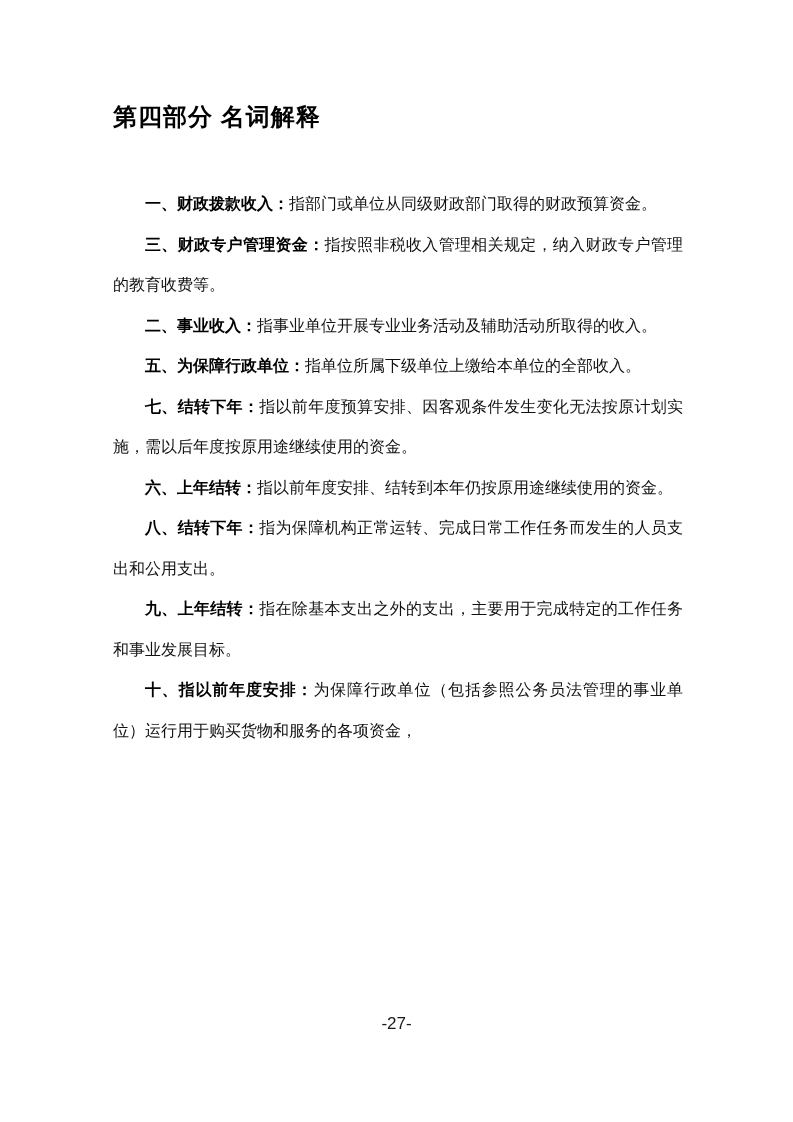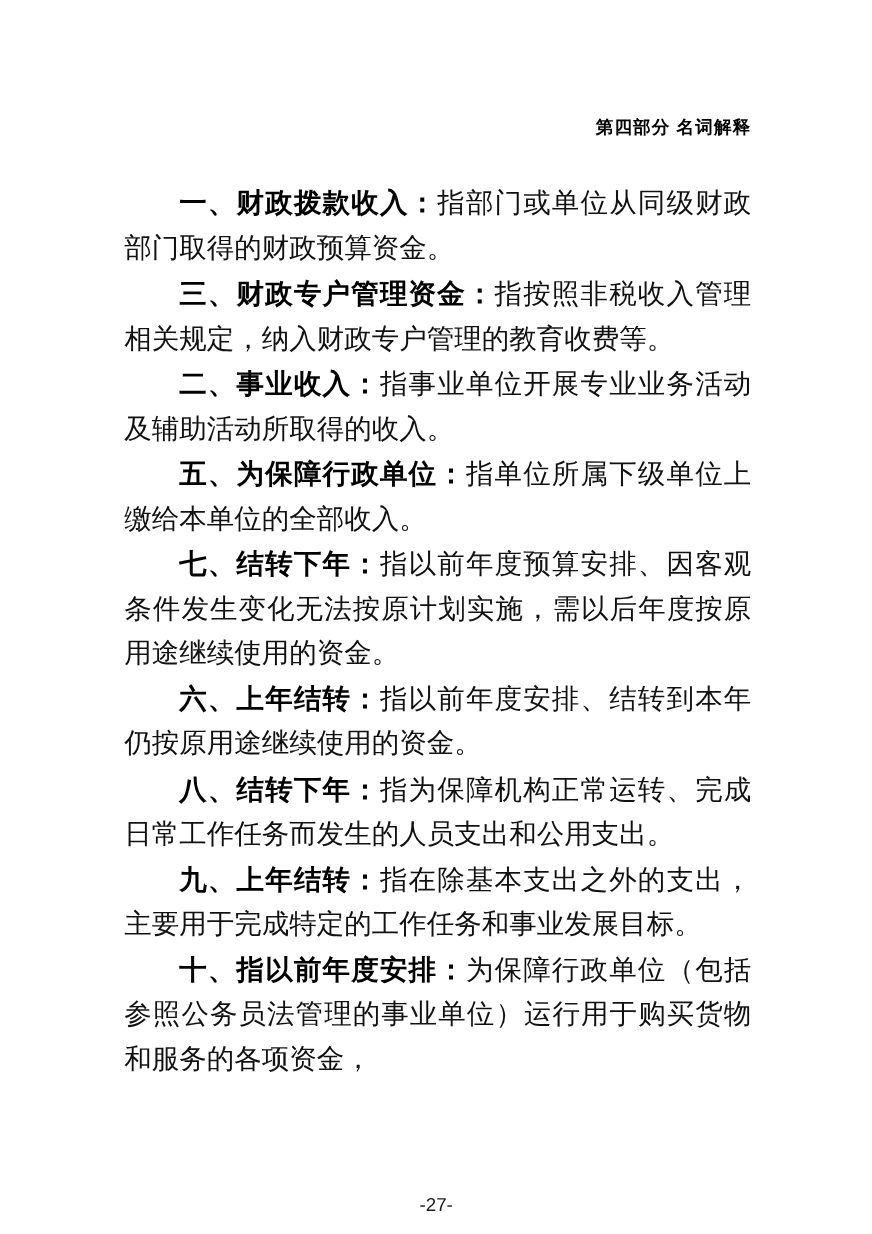--- a/index.html
+++ b/index.html
@@ -12,53 +12,53 @@
     width: 793px;
     height: 1122px;
     background: #ffffff;
     box-sizing: border-box;
     padding: 100px 110px 0 113px;
     overflow: hidden;
     color: #0a0a0a;
   }
   .doc-title {
     margin: 0;
-    text-align: right;
+    text-align: left;
     font-family: "Liberation Sans", sans-serif;
     font-weight: 700;
-    font-size: 16px;
+    font-size: 24px;
     line-height: 33px;
     color: #000000;
     letter-spacing: 1px;
   }
   .content {
-    margin-top: 32px;
+    margin-top: 51px;
     font-family: "Liberation Serif", serif;
-    font-size: 25px;
+    font-size: 16px;
     line-height: 40.5px;
     text-align: justify;
     color: #111111;
   }
   .content p.item {
     margin: 0;
     text-indent: 2em;
   }
   .content .term {
     font-weight: 700;
     font-family: "Liberation Sans", sans-serif;
     color: #000000;
   }
   .content .definition {
     font-weight: 400;
   }
   .footer {
     position: absolute;
     left: 0;
     right: 0;
-    top: 1086px;
+    top: 1014px;
     text-align: center;
     font-family: "Liberation Sans", sans-serif;
     font-size: 17px;
     color: #1a1a1a;
   }
 </style>
 </head>
 <body>
 
 <div class="page">

